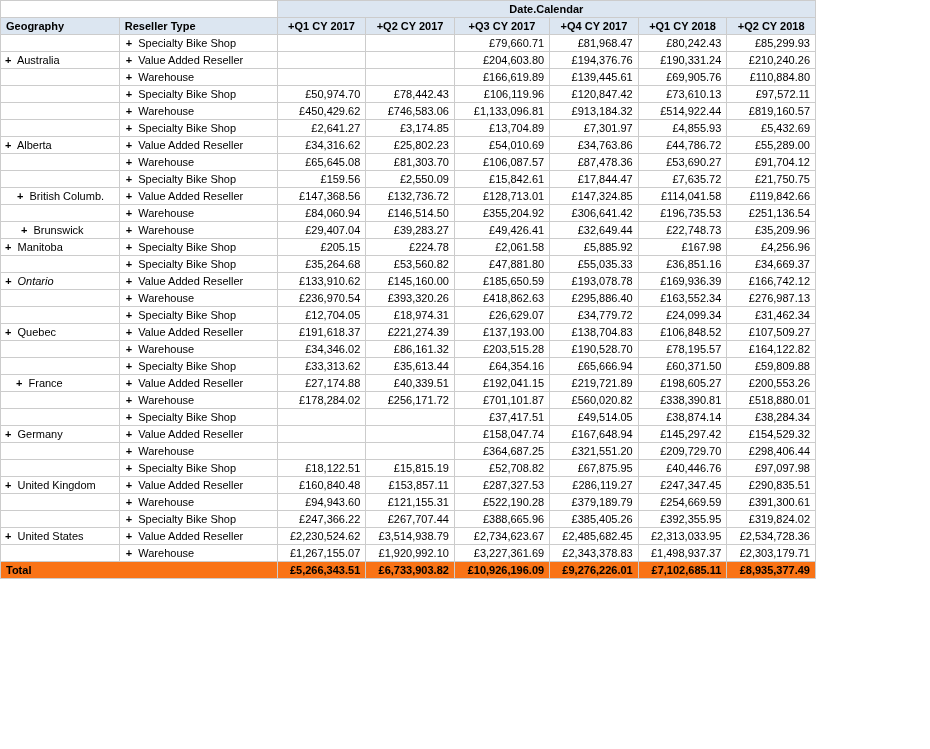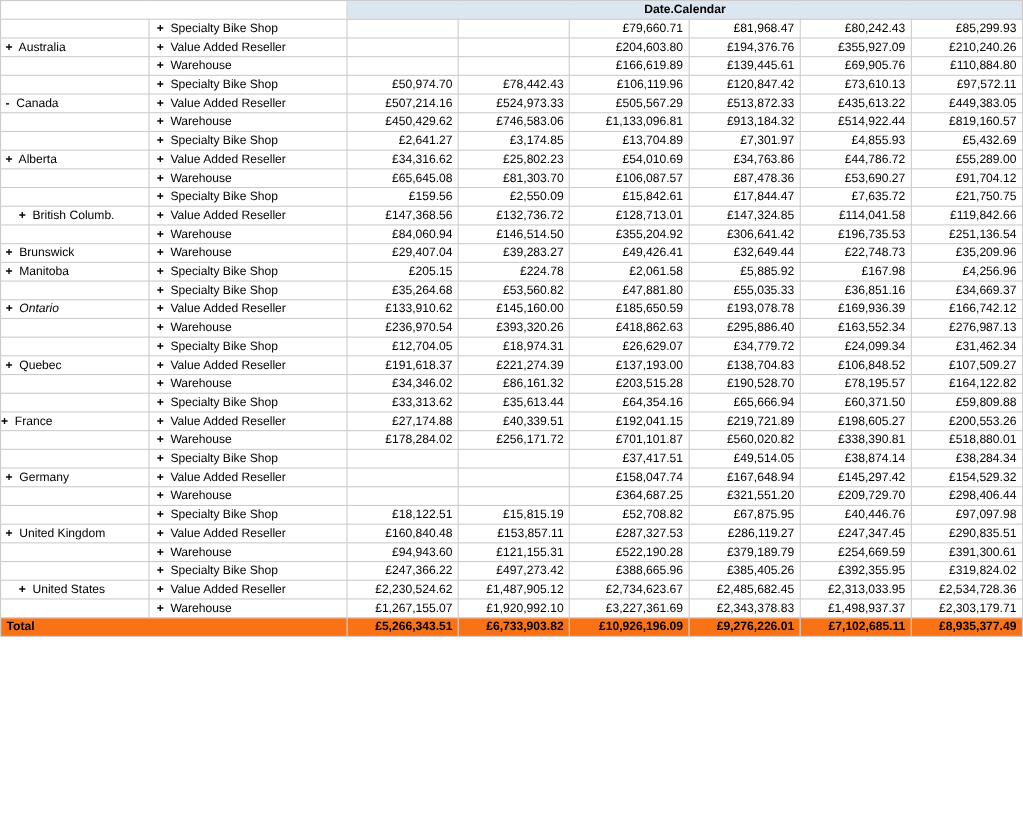--- a/index.html
+++ b/index.html
@@ -3,21 +3,21 @@
   <meta charset="utf-8">
   <style>
     * { margin: 0; padding: 0; box-sizing: border-box; }
     body {
       font-family: Arial, sans-serif;
       font-size: 11px;
       background: #fff;
       color: #000;
     }
     .table-container {
-      width: 930px;
+      width: 816px;
       overflow: auto;
     }
     table {
       border-collapse: collapse;
       width: 100%;
     }
     th, td {
       border: 1px solid #ccc;
       padding: 2px 5px;
       white-space: nowrap;
@@ -60,40 +60,50 @@
 </head>
 <body>
 
 <div class="table-container">
   <table>
     <thead>
       <tr>
         <th class="col-header-blank" colspan="2"></th>
         <th class="col-header-date" colspan="6">Date.Calendar</th>
       </tr>
+      <tr>
+        <th style="text-align:left;background:#dce6f1;">Geography</th>
+        <th style="text-align:left;background:#dce6f1;">Reseller Type</th>
+        <th style="background:#dce6f1;cursor:pointer;">+Q1 CY 2017</th>
+        <th style="background:#dce6f1;cursor:pointer;">+Q2 CY 2017</th>
+        <th style="background:#dce6f1;cursor:pointer;">+Q3 CY 2017</th>
+        <th style="background:#dce6f1;cursor:pointer;">+Q4 CY 2017</th>
+        <th style="background:#dce6f1;cursor:pointer;">+Q1 CY 2018</th>
+        <th style="background:#dce6f1;cursor:pointer;">+Q2 CY 2018</th>
+      </tr>
     </thead>
     <tbody id="table-body">
     <tr>
           <td style="padding-left: 4px; min-width: 90px;"></td>
           <td style="min-width: 145px; padding-left: 6px;"><span class="expand-btn">+</span><span> Specialty Bike Shop</span></td>
           <td class="num"></td>
           <td class="num"></td>
           <td class="num">£79,660.71</td>
           <td class="num">£81,968.47</td>
           <td class="num">£80,242.43</td>
           <td class="num">£85,299.93</td>
         </tr>
         <tr>
           <td style="padding-left: 4px; min-width: 90px;"><span class="expand-btn">+</span><span class="geo-label"> Australia</span></td>
           <td style="min-width: 145px; padding-left: 6px;"><span class="expand-btn">+</span><span> Value Added Reseller</span></td>
           <td class="num"></td>
           <td class="num"></td>
           <td class="num">£204,603.80</td>
           <td class="num">£194,376.76</td>
-          <td class="num">£355,927.09</td>
+          <td class="num">£190,331.24</td>
           <td class="num">£210,240.26</td>
         </tr>
         <tr>
           <td style="padding-left: 4px; min-width: 90px;"></td>
           <td style="min-width: 145px; padding-left: 6px;"><span class="expand-btn">+</span><span> Warehouse</span></td>
           <td class="num"></td>
           <td class="num"></td>
           <td class="num">£166,619.89</td>
           <td class="num">£139,445.61</td>
           <td class="num">£69,905.76</td>
@@ -103,30 +113,20 @@
           <td style="padding-left: 4px; min-width: 90px;"></td>
           <td style="min-width: 145px; padding-left: 6px;"><span class="expand-btn">+</span><span> Specialty Bike Shop</span></td>
           <td class="num">£50,974.70</td>
           <td class="num">£78,442.43</td>
           <td class="num">£106,119.96</td>
           <td class="num">£120,847.42</td>
           <td class="num">£73,610.13</td>
           <td class="num">£97,572.11</td>
         </tr>
         <tr>
-          <td style="padding-left: 4px; min-width: 90px;"><span class="expand-btn">-</span><span class="geo-label"> Canada</span></td>
-          <td style="min-width: 145px; padding-left: 6px;"><span class="expand-btn">+</span><span> Value Added Reseller</span></td>
-          <td class="num">£507,214.16</td>
-          <td class="num">£524,973.33</td>
-          <td class="num">£505,567.29</td>
-          <td class="num">£513,872.33</td>
-          <td class="num">£435,613.22</td>
-          <td class="num">£449,383.05</td>
-        </tr>
-        <tr>
           <td style="padding-left: 4px; min-width: 90px;"></td>
           <td style="min-width: 145px; padding-left: 6px;"><span class="expand-btn">+</span><span> Warehouse</span></td>
           <td class="num">£450,429.62</td>
           <td class="num">£746,583.06</td>
           <td class="num">£1,133,096.81</td>
           <td class="num">£913,184.32</td>
           <td class="num">£514,922.44</td>
           <td class="num">£819,160.57</td>
         </tr>
         <tr>
@@ -183,21 +183,21 @@
           <td style="padding-left: 4px; min-width: 90px;"></td>
           <td style="min-width: 145px; padding-left: 6px;"><span class="expand-btn">+</span><span> Warehouse</span></td>
           <td class="num">£84,060.94</td>
           <td class="num">£146,514.50</td>
           <td class="num">£355,204.92</td>
           <td class="num">£306,641.42</td>
           <td class="num">£196,735.53</td>
           <td class="num">£251,136.54</td>
         </tr>
         <tr>
-          <td style="padding-left: 4px; min-width: 90px;"><span class="expand-btn">+</span><span class="geo-label"> Brunswick</span></td>
+          <td style="padding-left: 20px; min-width: 90px;"><span class="expand-btn">+</span><span class="geo-label"> Brunswick</span></td>
           <td style="min-width: 145px; padding-left: 6px;"><span class="expand-btn">+</span><span> Warehouse</span></td>
           <td class="num">£29,407.04</td>
           <td class="num">£39,283.27</td>
           <td class="num">£49,426.41</td>
           <td class="num">£32,649.44</td>
           <td class="num">£22,748.73</td>
           <td class="num">£35,209.96</td>
         </tr>
         <tr>
           <td style="padding-left: 4px; min-width: 90px;"><span class="expand-btn">+</span><span class="geo-label"> Manitoba</span></td>
@@ -273,21 +273,21 @@
           <td style="padding-left: 4px; min-width: 90px;"></td>
           <td style="min-width: 145px; padding-left: 6px;"><span class="expand-btn">+</span><span> Specialty Bike Shop</span></td>
           <td class="num">£33,313.62</td>
           <td class="num">£35,613.44</td>
           <td class="num">£64,354.16</td>
           <td class="num">£65,666.94</td>
           <td class="num">£60,371.50</td>
           <td class="num">£59,809.88</td>
         </tr>
         <tr>
-          <td style="padding-left: 0; min-width: 90px;"><span class="expand-btn">+</span><span class="geo-label"> France</span></td>
+          <td style="padding-left: 15px; min-width: 90px;"><span class="expand-btn">+</span><span class="geo-label"> France</span></td>
           <td style="min-width: 145px; padding-left: 6px;"><span class="expand-btn">+</span><span> Value Added Reseller</span></td>
           <td class="num">£27,174.88</td>
           <td class="num">£40,339.51</td>
           <td class="num">£192,041.15</td>
           <td class="num">£219,721.89</td>
           <td class="num">£198,605.27</td>
           <td class="num">£200,553.26</td>
         </tr>
         <tr>
           <td style="padding-left: 4px; min-width: 90px;"></td>
@@ -356,31 +356,31 @@
           <td class="num">£121,155.31</td>
           <td class="num">£522,190.28</td>
           <td class="num">£379,189.79</td>
           <td class="num">£254,669.59</td>
           <td class="num">£391,300.61</td>
         </tr>
         <tr>
           <td style="padding-left: 4px; min-width: 90px;"></td>
           <td style="min-width: 145px; padding-left: 6px;"><span class="expand-btn">+</span><span> Specialty Bike Shop</span></td>
           <td class="num">£247,366.22</td>
-          <td class="num">£497,273.42</td>
+          <td class="num">£267,707.44</td>
           <td class="num">£388,665.96</td>
           <td class="num">£385,405.26</td>
           <td class="num">£392,355.95</td>
           <td class="num">£319,824.02</td>
         </tr>
         <tr>
-          <td style="padding-left: 16px; min-width: 90px;"><span class="expand-btn">+</span><span class="geo-label"> United States</span></td>
+          <td style="padding-left: 4px; min-width: 90px;"><span class="expand-btn">+</span><span class="geo-label"> United States</span></td>
           <td style="min-width: 145px; padding-left: 6px;"><span class="expand-btn">+</span><span> Value Added Reseller</span></td>
           <td class="num">£2,230,524.62</td>
-          <td class="num">£1,487,905.12</td>
+          <td class="num">£3,514,938.79</td>
           <td class="num">£2,734,623.67</td>
           <td class="num">£2,485,682.45</td>
           <td class="num">£2,313,033.95</td>
           <td class="num">£2,534,728.36</td>
         </tr>
         <tr>
           <td style="padding-left: 4px; min-width: 90px;"></td>
           <td style="min-width: 145px; padding-left: 6px;"><span class="expand-btn">+</span><span> Warehouse</span></td>
           <td class="num">£1,267,155.07</td>
           <td class="num">£1,920,992.10</td>

